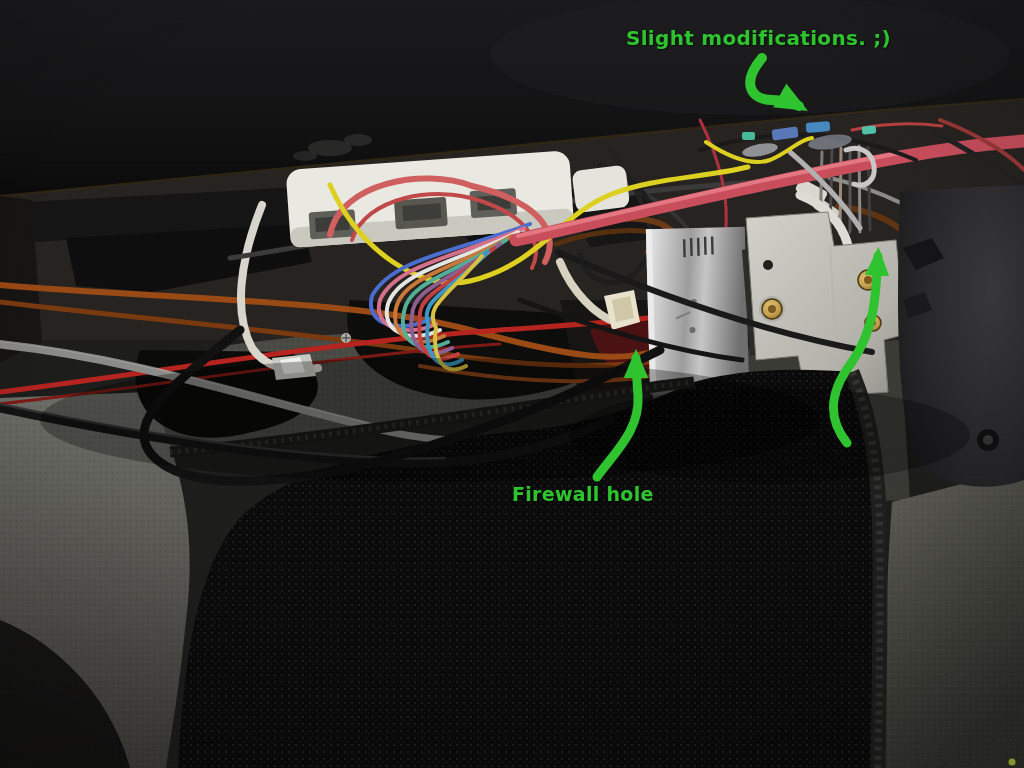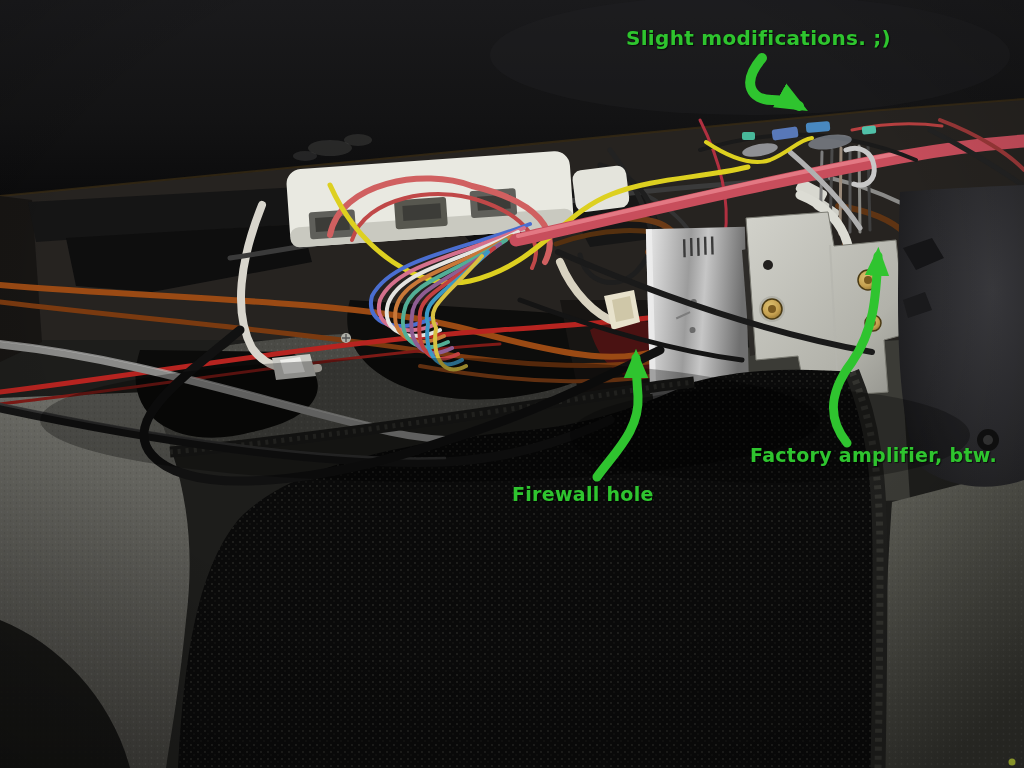--- a/index.html
+++ b/index.html
@@ -274,15 +274,14 @@
   </g>
   <defs>
     <marker id="ah2" viewBox="0 0 10 10" refX="6.5" refY="5" markerWidth="3.4" markerHeight="3.4" orient="auto">
       <path d="M0,1 L9.5,5 L0,9 Z" style="fill:var(--annotation-green,#2fc42f)"></path>
     </marker>
   </defs>
 </svg>
 
 <div class="anno-label lbl-mods">Slight modifications.  ;)</div>
 <div class="anno-label lbl-hole">Firewall hole</div>
-<div class="anno-label lbl-amp">Factory amplifier, btw.</div>
 
 </div>
 
 </body></html>

